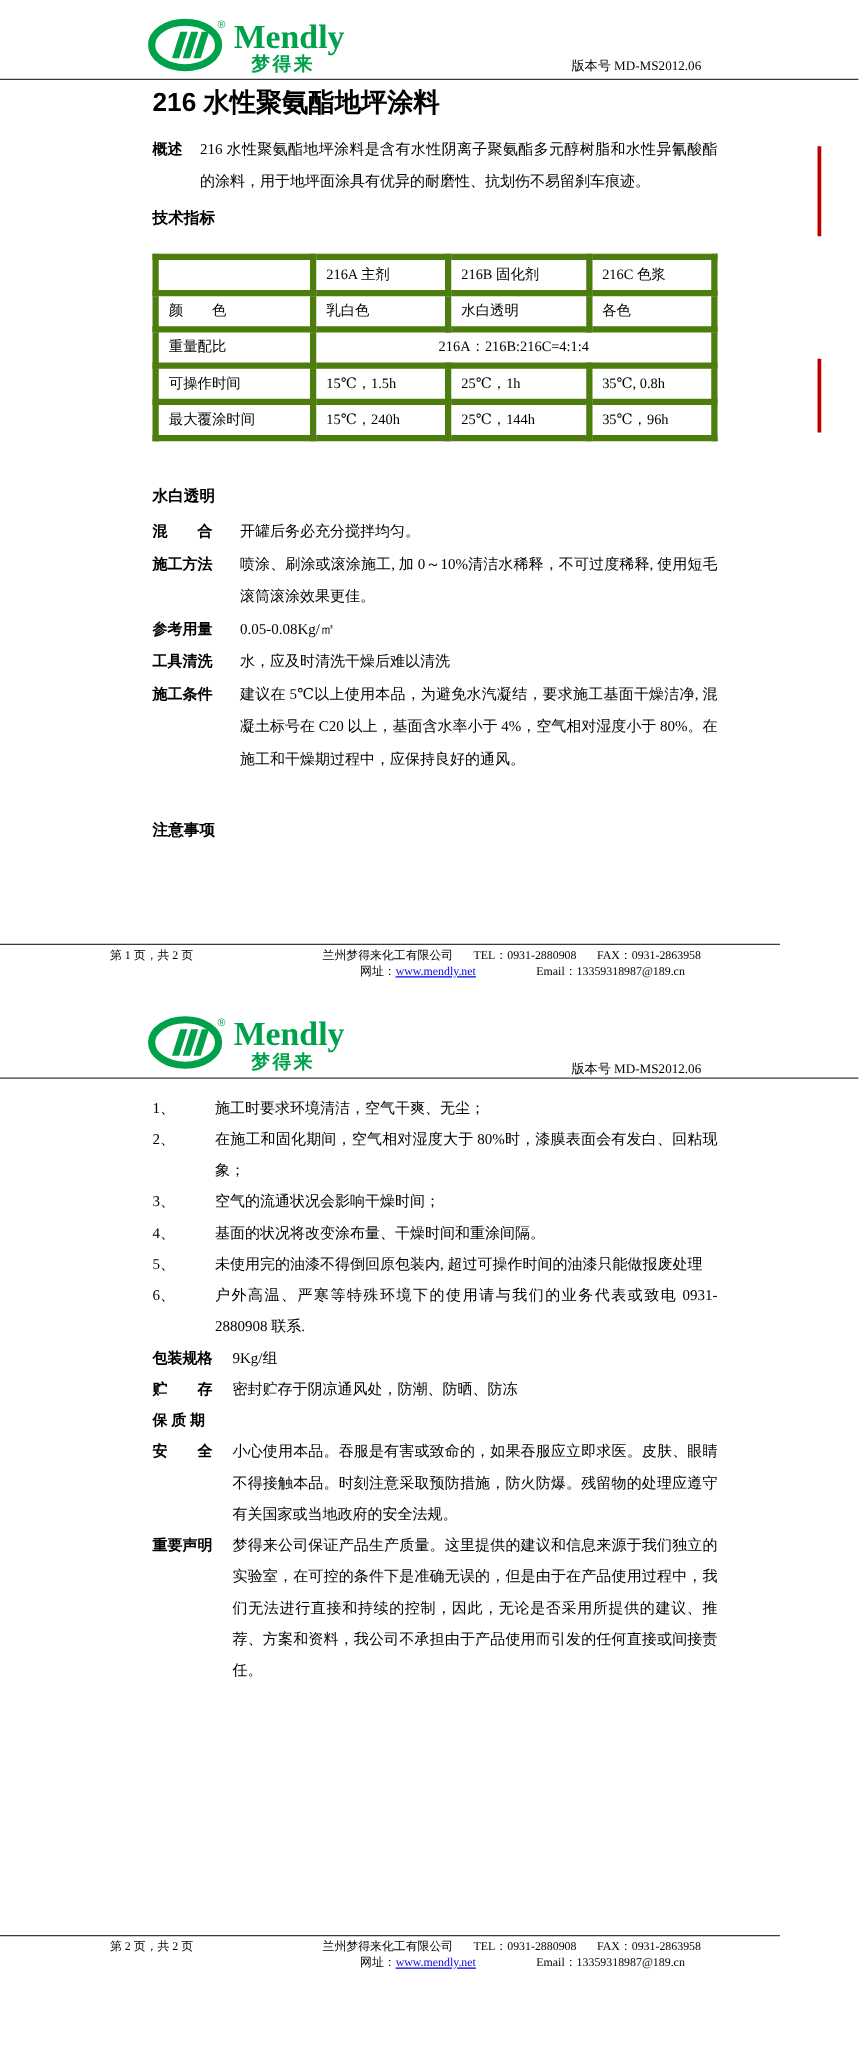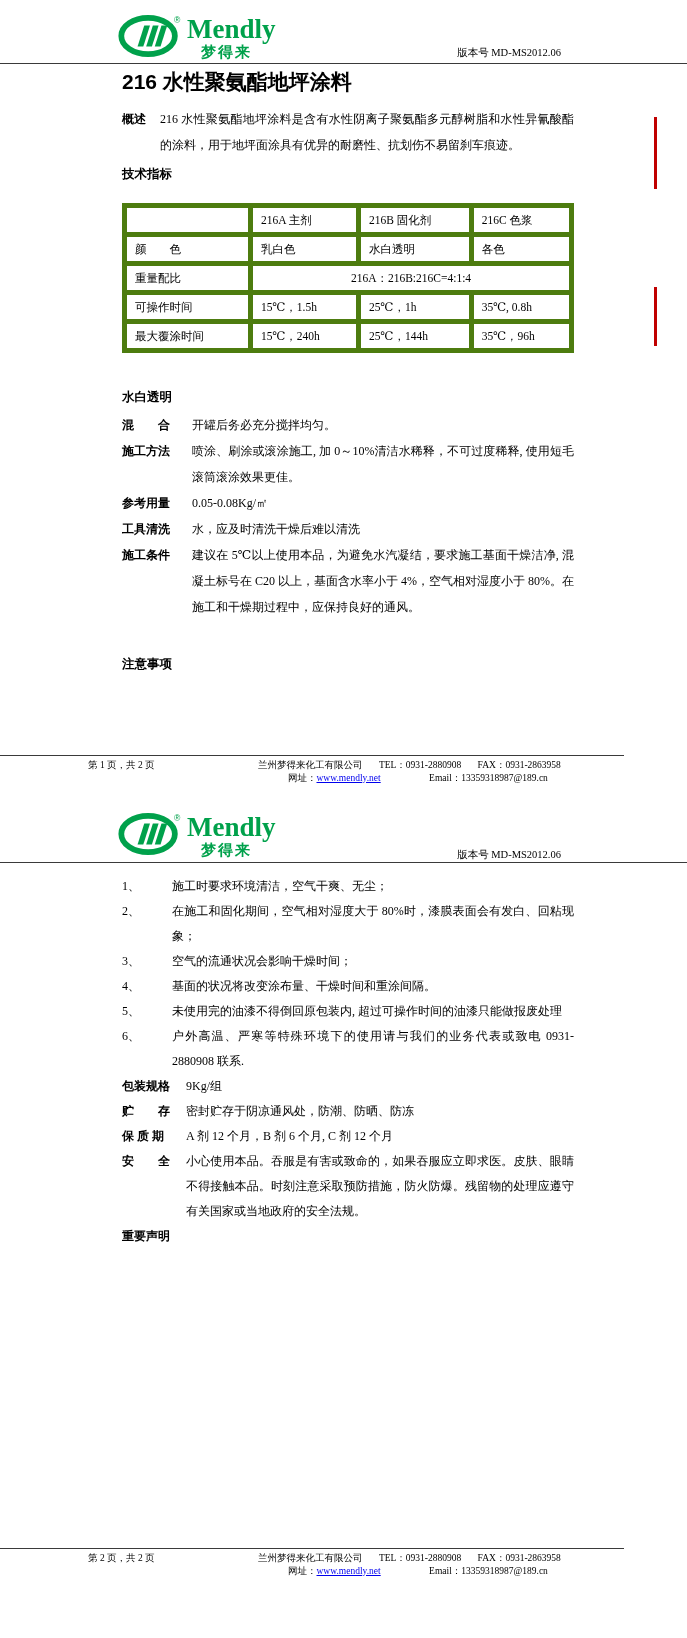--- a/index.html
+++ b/index.html
@@ -213,28 +213,28 @@
     <div class="frow">
       <span class="lbl">包装规格</span>
       <span class="txt">9Kg/组</span>
     </div>
     <div class="frow">
       <span class="lbl">贮　　存</span>
       <span class="txt">密封贮存于阴凉通风处，防潮、防晒、防冻</span>
     </div>
     <div class="frow">
       <span class="lbl">保 质 期</span>
-      <span class="txt">A 剂 12 个月，B 剂 6 个月, C 剂 12 个月</span>
     </div>
     <div class="frow">
       <span class="lbl">安　　全</span>
       <span class="txt">小心使用本品。吞服是有害或致命的，如果吞服应立即求医。皮肤、眼睛不得接触本品。时刻注意采取预防措施，防火防爆。残留物的处理应遵守有关国家或当地政府的安全法规。</span>
     </div>
     <div class="frow">
       <span class="lbl">重要声明</span>
+      <span class="txt">梦得来公司保证产品生产质量。这里提供的建议和信息来源于我们独立的实验室，在可控的条件下是准确无误的，但是由于在产品使用过程中，我们无法进行直接和持续的控制，因此，无论是否采用所提供的建议、推荐、方案和资料，我公司不承担由于产品使用而引发的任何直接或间接责任。</span>
     </div>
   </div>
 
   <div class="footer footer-2">
     <div class="f-flex">
       <span class="f-page">第 2 页，共 2 页</span>
       <span class="f-info">
         <span class="f-line1">
           <span>兰州梦得来化工有限公司</span>
           <span>TEL：0931-2880908</span>

